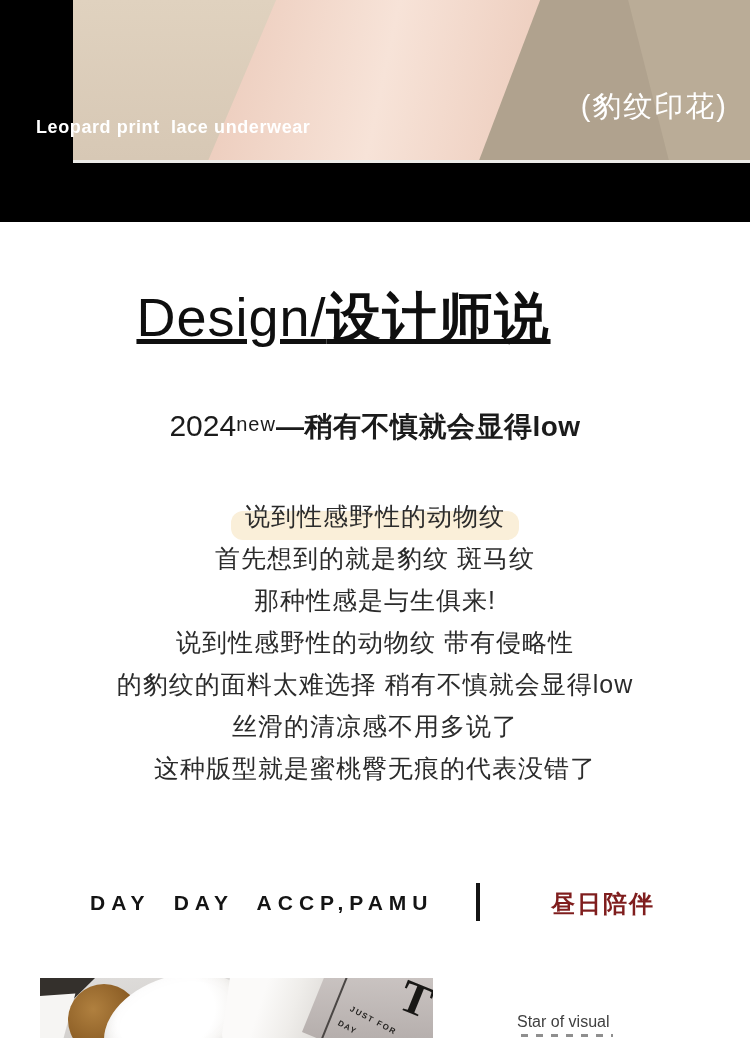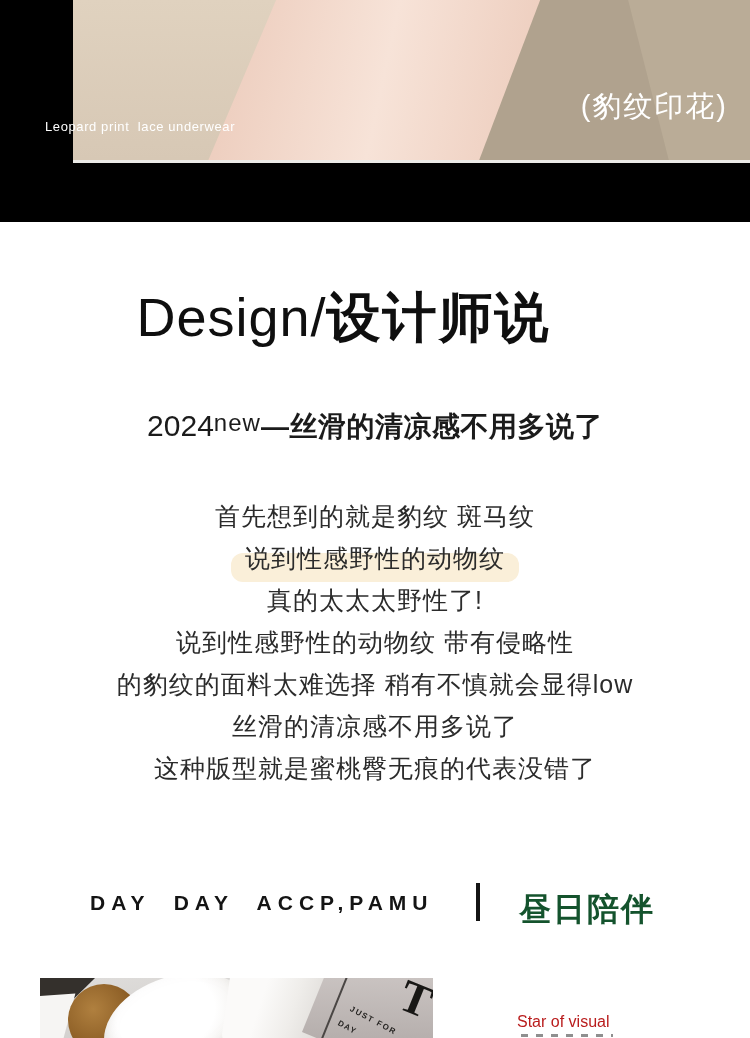--- a/index.html
+++ b/index.html
@@ -10,50 +10,50 @@
   .hero{position:absolute;left:0;top:0;width:750px;height:222px;background:#000;}
   .hero-photo{position:absolute;left:73px;top:0;width:677px;height:160px;
               background:#b0a28e;border-bottom:3px solid #ecebe8;overflow:hidden;}
   .ph-beige{position:absolute;inset:0;background:linear-gradient(180deg,#e0d2bf,#d7c8b5);
             clip-path:polygon(0 0,34% 0,23% 100%,0 100%);}
   .ph-skin{position:absolute;inset:0;
            background:linear-gradient(102deg,#d9ab98 2%,#eccbbb 20%,#f7e3d8 46%,#eac6b5 76%,#d5a28f 98%);
            clip-path:polygon(30% 0,69% 0,60% 100%,20% 100%);}
   .ph-tan-light{position:absolute;inset:0;background:#bcae99;opacity:.85;
            clip-path:polygon(82% 0,100% 0,100% 100%,88% 100%);}
-  .hero-caption{position:absolute;left:45px;top:72px;z-index:3;color:#fff;
-                font-size:13px;line-height:22px;font-weight:400;letter-spacing:.6px;white-space:pre;}
+  .hero-caption{position:absolute;left:36px;top:72px;z-index:3;color:#fff;
+                font-size:18px;line-height:22px;font-weight:700;letter-spacing:.6px;white-space:pre;}
   .hero-tag{position:absolute;right:22px;top:87px;z-index:3;color:#fff;
             font-size:29px;font-weight:300;letter-spacing:2px;}
 
   
   .title{position:absolute;left:0;top:288px;width:687px;text-align:center;
-         font-size:54px;line-height:58px;color:#0f0f0f;}
+         font-size:54px;line-height:58px;color:#0f0f0f;text-decoration:underline;}
   .title-latin{font-weight:500;letter-spacing:1px;}
   .title-zh{font-weight:800;letter-spacing:2px;}
 
   .subtitle{position:absolute;left:0;top:408px;width:750px;text-align:center;color:#1b1b1b;}
   .sub-year{font-size:30px;font-weight:500;}
-  .sub-new{font-size:24px;font-weight:500;vertical-align:5px;letter-spacing:1px;}
+  .sub-new{font-size:20px;font-weight:500;vertical-align:5px;letter-spacing:1px;}
   .sub-rest{font-size:28px;font-weight:600;letter-spacing:.5px;}
 
   .para{position:absolute;left:0;top:495px;width:750px;text-align:center;
         font-size:25px;line-height:42px;color:#2b2b2b;letter-spacing:1px;}
   .pline{height:42px;}
   .hl-wrap{position:relative;display:inline-block;}
   .hl-bar{position:absolute;left:-14px;right:-14px;top:16px;bottom:-3px;
           background:#faefd9;border-radius:12px;}
   .hl-text{position:relative;z-index:1;}
 
   
   .footer-left{position:absolute;left:90px;top:891px;font-size:21px;letter-spacing:6px;
                font-weight:700;color:#141414;white-space:pre;}
   .footer-divider{position:absolute;left:476px;top:883px;width:4px;height:38px;background:#141414;}
-  .footer-right{position:absolute;left:519px;top:888px;font-size:32px;letter-spacing:2px;
-                font-weight:600;color:#14532d;}
+  .footer-right{position:absolute;left:551px;top:888px;font-size:24px;letter-spacing:2px;
+                font-weight:600;color:#7f1d1d;}
 
   
   .foot-photo{position:absolute;left:40px;top:978px;width:393px;height:60px;overflow:hidden;
               background:linear-gradient(170deg,#e0dedc,#c7c4c1);}
   .fp-dark{position:absolute;inset:0;background:#34302c;clip-path:polygon(0 0,14% 0,7% 45%,0 58%);}
   .fp-wall{position:absolute;inset:0;background:#f6f5f3;clip-path:polygon(0 30%,9% 26%,6% 100%,0 100%);}
   .fp-wood{position:absolute;left:28px;top:6px;width:72px;height:72px;border-radius:50%;
            background:radial-gradient(circle at 35% 35%,#b0803f,#8a5c24 60%,#6f4718);}
   .fp-knob{position:absolute;left:84px;top:30px;width:40px;height:36px;border-radius:50%;
            background:radial-gradient(circle at 40% 30%,#9a6c2e,#6d4516);}
@@ -67,21 +67,21 @@
   .fp-mag{position:absolute;left:276px;top:-18px;width:150px;height:104px;transform:rotate(22deg);
           background:linear-gradient(160deg,#d6d0ce,#b5aeac 70%,#a29b99);}
   .mag-spine{position:absolute;left:20px;top:0;width:2px;height:100%;background:#4a4644;}
   .mag-T{position:absolute;left:78px;top:8px;font-family:"Liberation Serif",serif;
          font-size:46px;font-weight:700;line-height:1;color:#181715;}
   .mag-line1{position:absolute;left:36px;top:62px;font-size:8px;font-weight:600;
              letter-spacing:1.5px;color:#262422;transform:rotate(6deg);}
   .mag-line2{position:absolute;left:30px;top:78px;font-size:8px;font-weight:600;
              letter-spacing:1.5px;color:#262422;transform:rotate(6deg);}
 
-  .star-caption{position:absolute;left:517px;top:1013px;font-size:16px;color:#b91c1c;}
+  .star-caption{position:absolute;left:517px;top:1013px;font-size:16px;color:#404040;}
   .star-cropped{position:absolute;left:521px;top:1034px;width:92px;height:3px;
                 background:repeating-linear-gradient(90deg,#8f8f8f 0 7px,transparent 7px 15px);}
 </style>
 </head>
 <body>
 
 <div class="page">
 
   <div class="hero">
     <div class="hero-photo">
@@ -93,32 +93,32 @@
       <div>Leopard print  lace underwear</div>
     </div>
     <div class="hero-tag">(豹纹印花)</div>
   </div>
 
   <div class="title">
     <span class="title-latin">Design/</span><span class="title-zh">设计师说</span>
   </div>
 
   <div class="subtitle">
-    <span class="sub-year">2024</span><span class="sub-new">new</span><span class="sub-rest">—丝滑的清凉感不用多说了</span>
+    <span class="sub-year">2024</span><span class="sub-new">new</span><span class="sub-rest">—稍有不慎就会显得low</span>
   </div>
 
   <div class="para">
-    <div class="pline">首先想到的就是豹纹 斑马纹</div>
     <div class="pline">
       <span class="hl-wrap">
         <i class="hl-bar"></i>
         <span class="hl-text">说到性感野性的动物纹</span>
       </span>
     </div>
-    <div class="pline">真的太太太野性了!</div>
+    <div class="pline">首先想到的就是豹纹 斑马纹</div>
+    <div class="pline">那种性感是与生俱来!</div>
     <div class="pline">说到性感野性的动物纹 带有侵略性</div>
     <div class="pline">的豹纹的面料太难选择 稍有不慎就会显得low</div>
     <div class="pline">丝滑的清凉感不用多说了</div>
     <div class="pline">这种版型就是蜜桃臀无痕的代表没错了</div>
   </div>
 
   <div class="footer-left">DAY  DAY  ACCP,PAMU</div>
   <div class="footer-divider"></div>
   <div class="footer-right">昼日陪伴</div>
 

